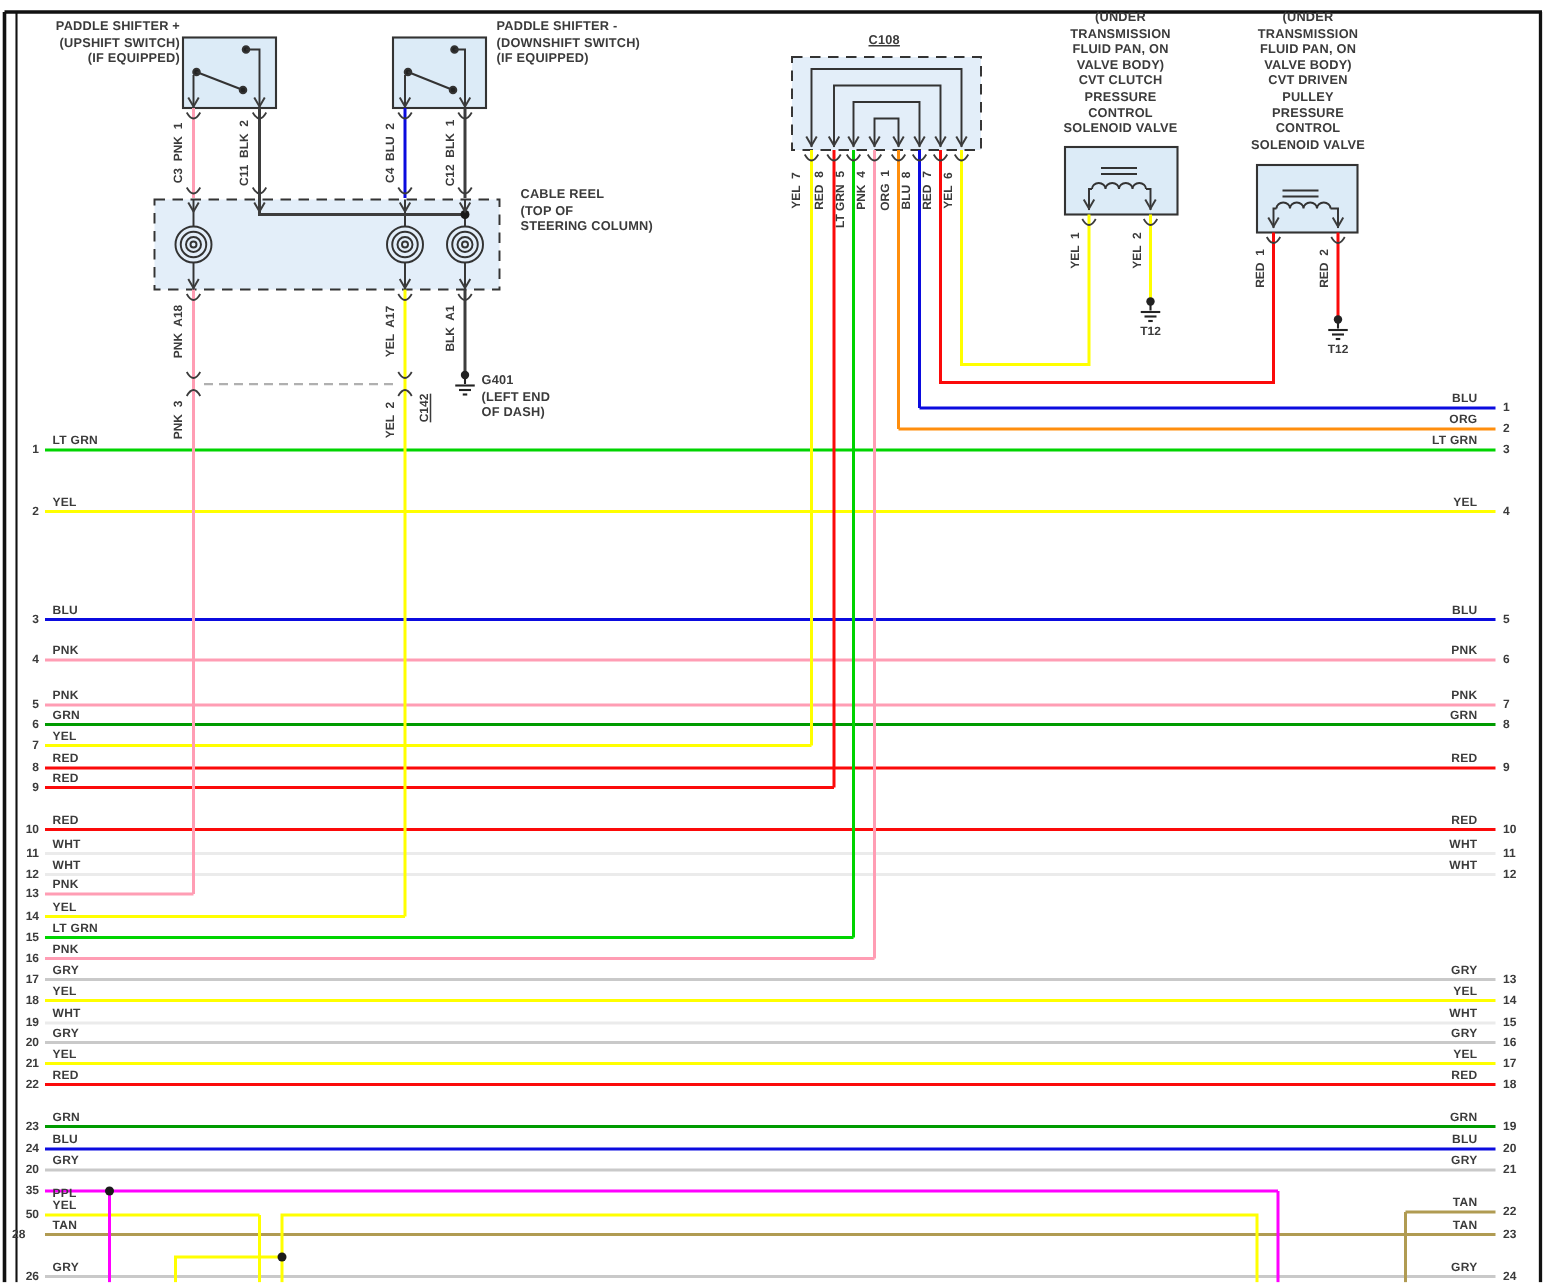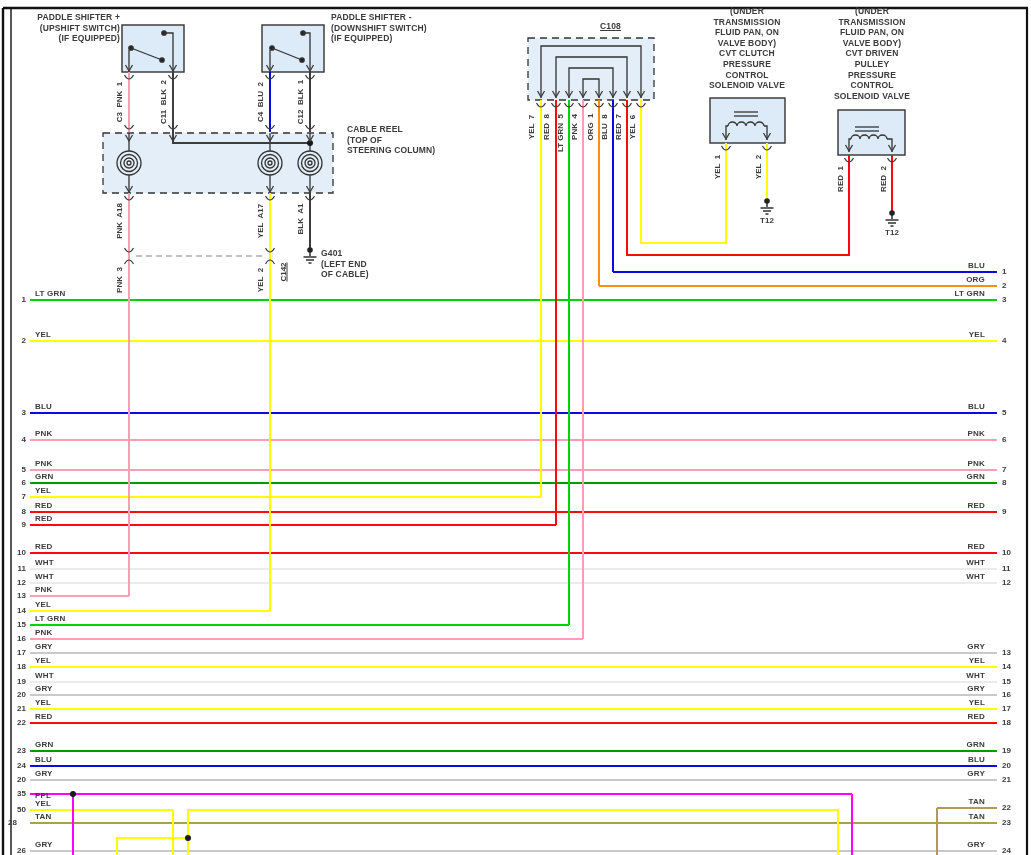--- a/index.html
+++ b/index.html
@@ -233,22 +233,22 @@
 (UPSHIFT SWITCH)
 (IF EQUIPPED)</div>
   <div class="lbl" style="left:331px;top:12px;width:130px">PADDLE SHIFTER -
 (DOWNSHIFT SWITCH)
 (IF EQUIPPED)</div>
   <div class="lbl" style="left:347px;top:124px">CABLE REEL
 (TOP OF
 STEERING COLUMN)</div>
   <div class="lbl" style="left:321px;top:248px">G401
 (LEFT END
-OF CABLE)</div>
-  <div class="lbl c108u" style="left:561px;top:21px;width:60px;text-align:right">C108</div>
+OF DASH)</div>
+  <div class="lbl c108u" style="left:579px;top:21px;width:60px;text-align:left">C108</div>
   <div class="lbl" style="left:687px;top:6px;width:120px;text-align:center">(UNDER
 TRANSMISSION
 FLUID PAN, ON
 VALVE BODY)
 CVT CLUTCH
 PRESSURE
 CONTROL
 SOLENOID VALVE</div>
   <div class="lbl" style="left:811px;top:6px;width:122px;text-align:center">(UNDER
 TRANSMISSION

